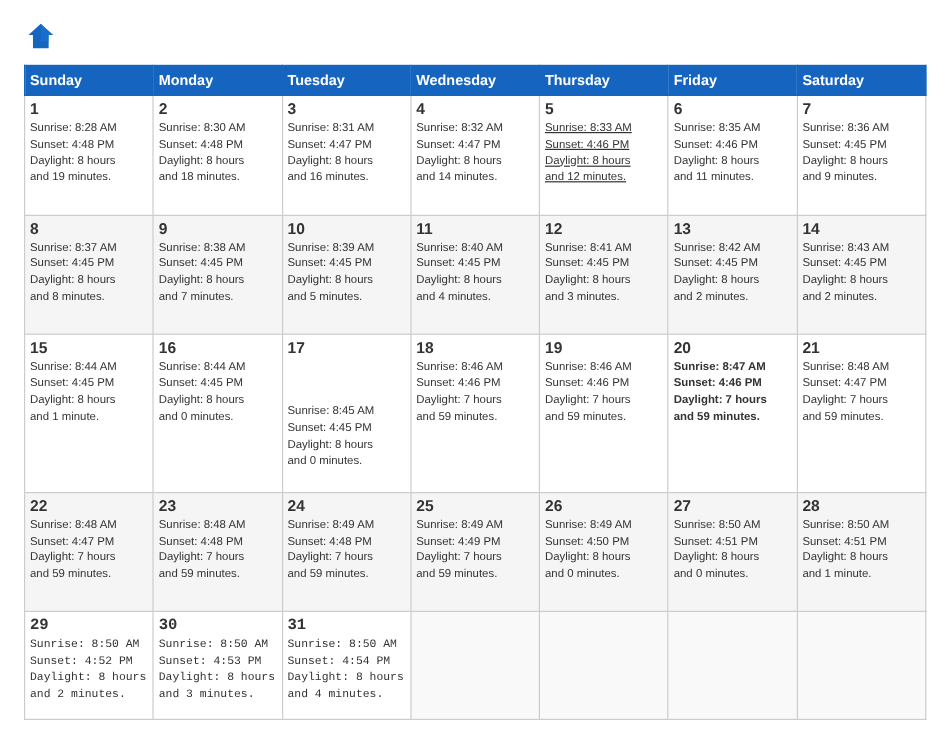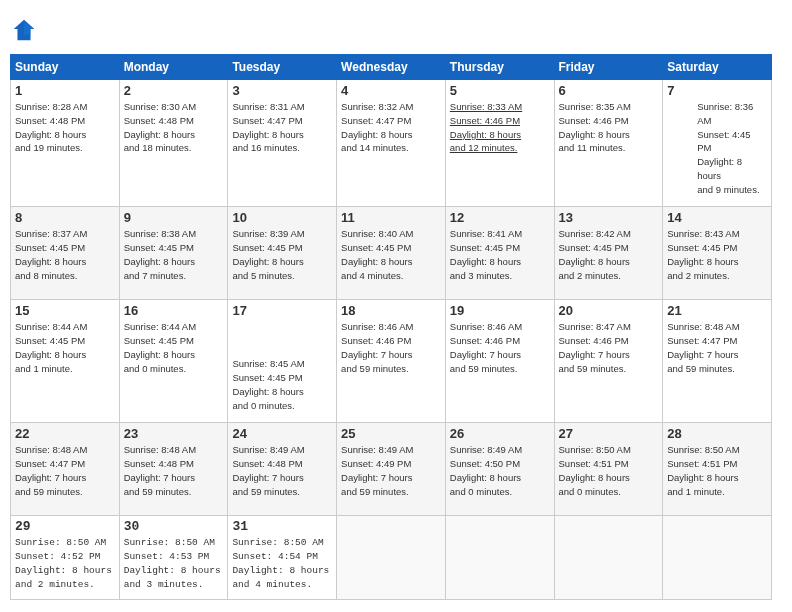--- a/index.html
+++ b/index.html
@@ -6,21 +6,21 @@
     body {
       font-family: Arial, sans-serif;
       background: #fff;
       width: 792px;
       height: 612px;
       overflow: hidden;
     }
     .page {
       width: 792px;
       height: 612px;
-      padding: 16px 20px 12px 10px;
+      padding: 16px 20px 12px 20px;
       display: flex;
       flex-direction: column;
     }
     .header {
       display: flex;
       justify-content: space-between;
       align-items: flex-start;
       margin-bottom: 10px;
     }
     .logo {
@@ -170,21 +170,21 @@
           </td>
           <td>
             <span class="day-num">6</span>
             <div class="day-info" style="white-space: pre-line;">Sunrise: 8:35 AM
 Sunset: 4:46 PM
 Daylight: 8 hours
 and 11 minutes.</div>
           </td>
           <td>
             <span class="day-num">7</span>
-            <div class="day-info" style="white-space: pre-line; margin-left: 30px;">Sunrise: 8:36 AM
+            <div class="day-info" style="white-space: pre-line;">Sunrise: 8:36 AM
 Sunset: 4:45 PM
 Daylight: 8 hours
 and 9 minutes.</div>
           </td>
         </tr>
         <tr>
           <td>
             <span class="day-num">8</span>
             <div class="day-info" style="white-space: pre-line;">Sunrise: 8:37 AM
 Sunset: 4:45 PM
@@ -265,21 +265,21 @@
           </td>
           <td>
             <span class="day-num">19</span>
             <div class="day-info" style="white-space: pre-line;">Sunrise: 8:46 AM
 Sunset: 4:46 PM
 Daylight: 7 hours
 and 59 minutes.</div>
           </td>
           <td>
             <span class="day-num">20</span>
-            <div class="day-info" style="white-space: pre-line;">Sunrise: 8:47 AM
+            <div class="day-info" style="white-space: pre-line; font-weight: bold;">Sunrise: 8:47 AM
 Sunset: 4:46 PM
 Daylight: 7 hours
 and 59 minutes.</div>
           </td>
           <td>
             <span class="day-num">21</span>
             <div class="day-info" style="white-space: pre-line;">Sunrise: 8:48 AM
 Sunset: 4:47 PM
 Daylight: 7 hours
 and 59 minutes.</div>

